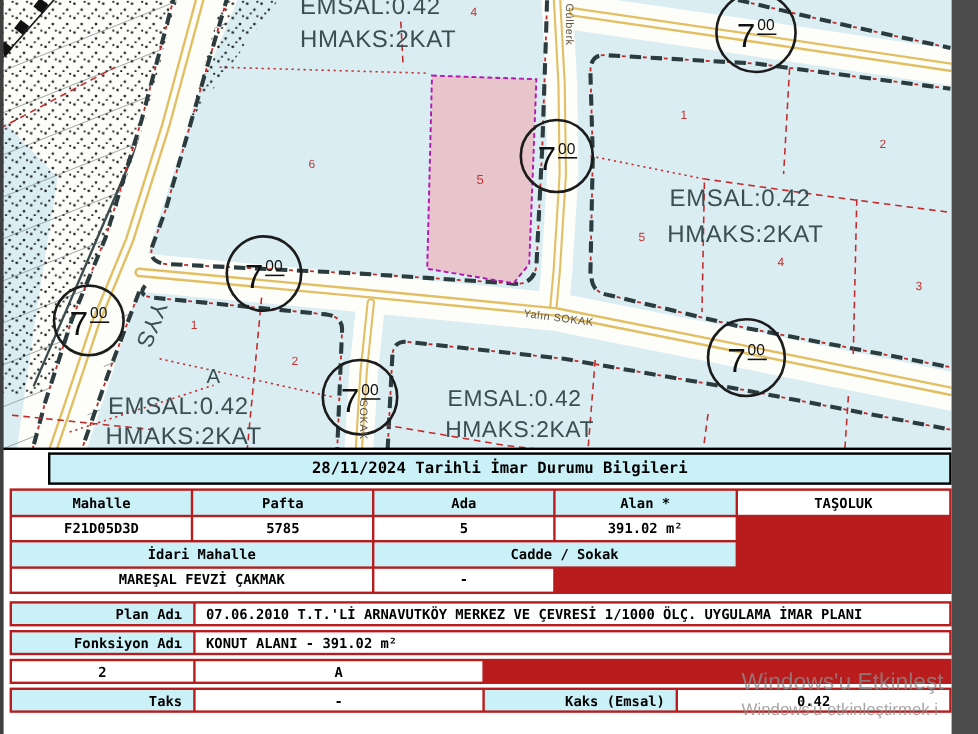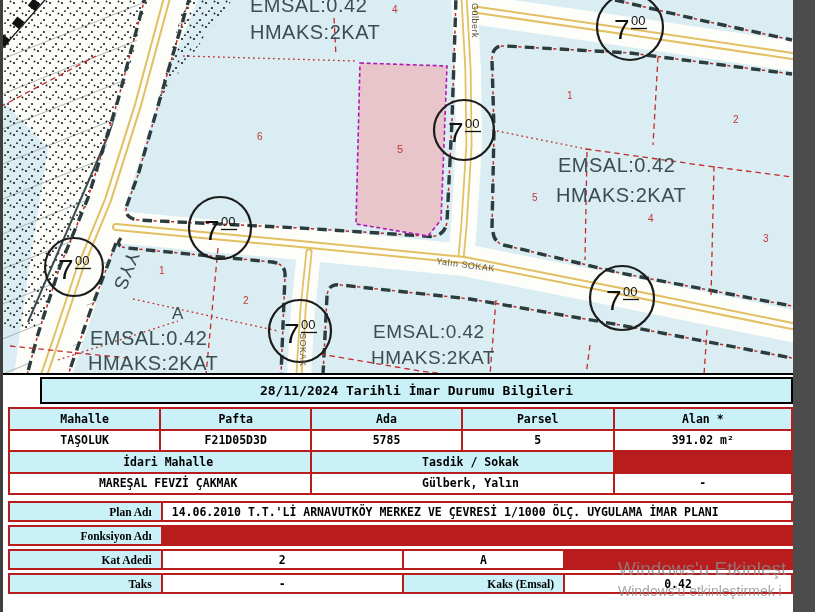--- a/index.html
+++ b/index.html
@@ -17,21 +17,21 @@
              font-weight:bold;font-size:13px;margin-bottom:3px;margin-left:32px;}
   .grid{display:grid;background:#b91c1c;padding:2px;gap:2px;box-sizing:border-box;margin-bottom:3px;}
   .g1{grid-template-columns:19.1% 19.1% 19% 19.2% auto;}
   .g2{grid-template-columns:19.3% 30.6% 20.4% auto;}
   .cell{background:#fff;display:flex;align-items:center;justify-content:center;
         font-size:11.5px;font-weight:bold;height:19.5px;white-space:nowrap;overflow:hidden;}
   .g2 .cell{height:17px;font-size:11.5px;}
   .hd{background:#c9f1f7;}
   .sp2{grid-column:span 2;padding-left:16px;}
   .sp3{grid-column:span 3;}
-  .ral{justify-content:flex-end;padding-right:9px;font-family:Liberation Serif, serif;}
+  .ral{justify-content:flex-end;padding-right:9px;}
   .lal{justify-content:flex-start;padding-left:9px;}
   #t2{margin-top:6px;}
 
   
   #wm{position:absolute;left:618px;top:558px;width:260px;z-index:50;color:rgba(140,140,140,0.78);
       font-family:"Liberation Sans",sans-serif;pointer-events:none;line-height:1.15;}
   #wm .l1{font-size:19px;}
   #wm .l2{font-size:14px;margin-top:3px;}
 
   
@@ -246,47 +246,45 @@
 <div id="tables">
 
   <div class="tbox title-row">
     <span>28/11/2024 Tarihli İmar Durumu Bilgileri</span>
   </div>
 
   <div class="grid g1">
     <div class="cell hd">Mahalle</div>
     <div class="cell hd">Pafta</div>
     <div class="cell hd">Ada</div>
-    <div class="cell hd">Parsel</div>
     <div class="cell hd">Alan *</div>
 
     <div class="cell">TAŞOLUK</div>
     <div class="cell">F21D05D3D</div>
     <div class="cell">5785</div>
     <div class="cell">5</div>
     <div class="cell">391.02 m²</div>
 
     <div class="cell hd sp2">İdari Mahalle</div>
-    <div class="cell hd sp2">Tasdik / Sokak</div>
+    <div class="cell hd sp2">Cadde / Sokak</div>
 
     <div class="cell sp2">MAREŞAL FEVZİ ÇAKMAK</div>
-    <div class="cell sp2">Gülberk, Yalın</div>
     <div class="cell">-</div>
   </div>
 
   <div id="t2">
     <div class="grid g2">
       <div class="cell hd ral">Plan Adı</div>
-      <div class="cell sp3 lal">14.06.2010 T.T.'Lİ ARNAVUTKÖY MERKEZ VE ÇEVRESİ 1/1000 ÖLÇ. UYGULAMA İMAR PLANI</div>
+      <div class="cell sp3 lal">07.06.2010 T.T.'Lİ ARNAVUTKÖY MERKEZ VE ÇEVRESİ 1/1000 ÖLÇ. UYGULAMA İMAR PLANI</div>
     </div>
     <div class="grid g2">
       <div class="cell hd ral">Fonksiyon Adı</div>
-    </div>
-    <div class="grid g2">
-      <div class="cell hd ral">Kat Adedi</div>
+      <div class="cell sp3 lal">KONUT ALANI  - 391.02 m²</div>
+    </div>
+    <div class="grid g2">
       <div class="cell">2</div>
       <div class="cell">A</div>
     </div>
     <div class="grid g2">
       <div class="cell hd ral">Taks</div>
       <div class="cell">-</div>
       <div class="cell hd ral">Kaks (Emsal)</div>
       <div class="cell">0.42</div>
     </div>
   </div>

